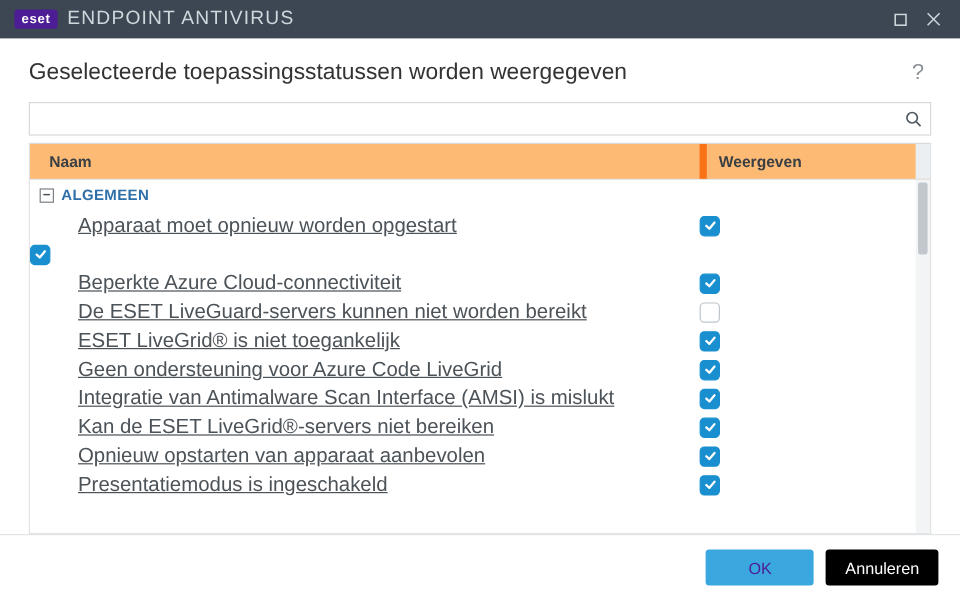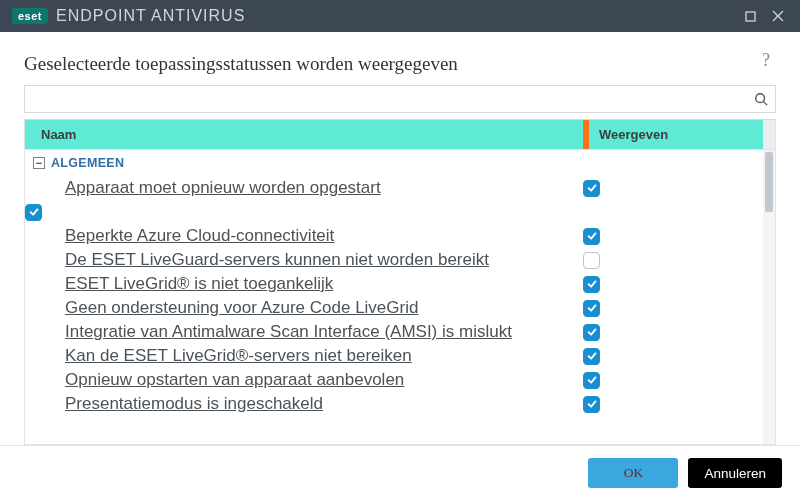--- a/index.html
+++ b/index.html
@@ -4,43 +4,43 @@
 <style>
   * { box-sizing: border-box; margin: 0; padding: 0; }
   html, body { width: 800px; height: 500px; font-family: "Segoe UI", Arial, sans-serif; overflow: hidden; }
   .window { width: 800px; height: 500px; display: flex; flex-direction: column; background: #fff; }
   .titlebar {
     height: 32px; background: #3c4753; color: #d0d6db;
     display: flex; align-items: center; padding: 0 8px 0 12px;
     font-size: 13px;
   }
   .titlebar .brand-badge {
-    background: #0f766e; color: #fff; font-weight: 700;
+    background: #4c1d95; color: #fff; font-weight: 700;
     font-size: 11px; padding: 2px 6px; border-radius: 3px; margin-right: 8px;
     letter-spacing: 0.5px;
   }
   .titlebar .product { font-weight: 300; letter-spacing: 1px; color: #cfd6dc; font-size: 16px; }
   .titlebar .spacer { flex: 1; }
   .titlebar .winbtn { width: 28px; height: 24px; display: flex; align-items: center; justify-content: center; color: #cfd6dc; cursor: pointer; }
   .titlebar .winbtn svg { stroke: #cfd6dc; }
   .header {
     padding: 14px 24px 10px 24px;
-    display: flex; align-items: flex-end; font-family: Liberation Serif, serif;
+    display: flex; align-items: center;
   }
   .header h1 { font-size: 19px; font-weight: 400; color: #333; flex: 1; }
   .help { color: #8a8f94; font-size: 18px; cursor: pointer; padding: 4px 6px; }
   .content { flex: 1; padding: 0 24px 0 24px; display: flex; flex-direction: column; min-height: 0; }
   .searchbar {
     border: 1px solid #d7d9db; height: 28px; display: flex; align-items: center;
     margin-bottom: 6px;
   }
   .searchbar input { flex: 1; border: none; outline: none; height: 100%; padding: 0 8px; font-size: 13px; background: transparent; }
   .searchbar .sicon { width: 28px; display: flex; align-items: center; justify-content: center; color: #4e5860; }
   .table-wrap { flex: 1; border: 1px solid #e1e3e5; border-top: 1px solid #d7d9db; display: flex; flex-direction: column; min-height: 0; }
-  .thead { display: flex; background: #5eead4; border-bottom: 1px solid #e1e3e5; }
+  .thead { display: flex; background: #fdba74; border-bottom: 1px solid #e1e3e5; }
   .th { padding: 7px 10px; font-size: 13px; font-weight: 700; color: #3a3f44; }
   .th-name { flex: 1; padding-left: 16px; }
   .th-show { width: 180px; border-left: 6px solid #f97316; }
   .th-scroll { width: 12px; background: #eceff1; }
   .tbody { flex: 1; overflow: hidden; position: relative; display: flex; }
   .rows { flex: 1; overflow: hidden; }
   .scrolltrack { width: 12px; background: #f2f4f6; position: relative; }
   .scrollthumb { position: absolute; top: 2px; left: 2px; width: 8px; height: 60px; background: #c2c8cd; border-radius: 2px; }
   .group-row { display: flex; align-items: center; padding: 6px 8px; font-size: 12.5px; font-weight: 700; color: #2f6fa8; letter-spacing: .3px; }
   .collapse { width: 12px; height: 12px; border: 1px solid #7a8086; margin-right: 6px; display: flex; align-items: center; justify-content: center; font-size: 11px; line-height: 1; color: #4b5258; background: #fff; cursor: pointer; }
@@ -58,21 +58,21 @@
   .footer {
     border-top: 1px solid #e1e3e5; padding: 12px 18px;
     display: flex; justify-content: flex-end; gap: 10px;
     background: #fff;
   }
   .btn {
     min-width: 90px; height: 30px; padding: 0 16px; font-size: 13.5px;
     border-radius: 3px; border: none; cursor: pointer;
     display: flex; align-items: center; justify-content: center;
   }
-  .btn-primary { background: #3ba7df; color: #7f1d1d; font-family: Liberation Serif, serif; }
+  .btn-primary { background: #3ba7df; color: #4c1d95; }
   .btn-secondary { background: #000000; color: #fff; }
   .fade { position:absolute; bottom:0; left:0; right:12px; height:18px; background:linear-gradient(rgba(255,255,255,0),#fff); pointer-events:none;}
 </style>
 </head>
 <body>
 
 <div class="window">
 
   <div class="titlebar">
     <span class="brand-badge">eset</span>

